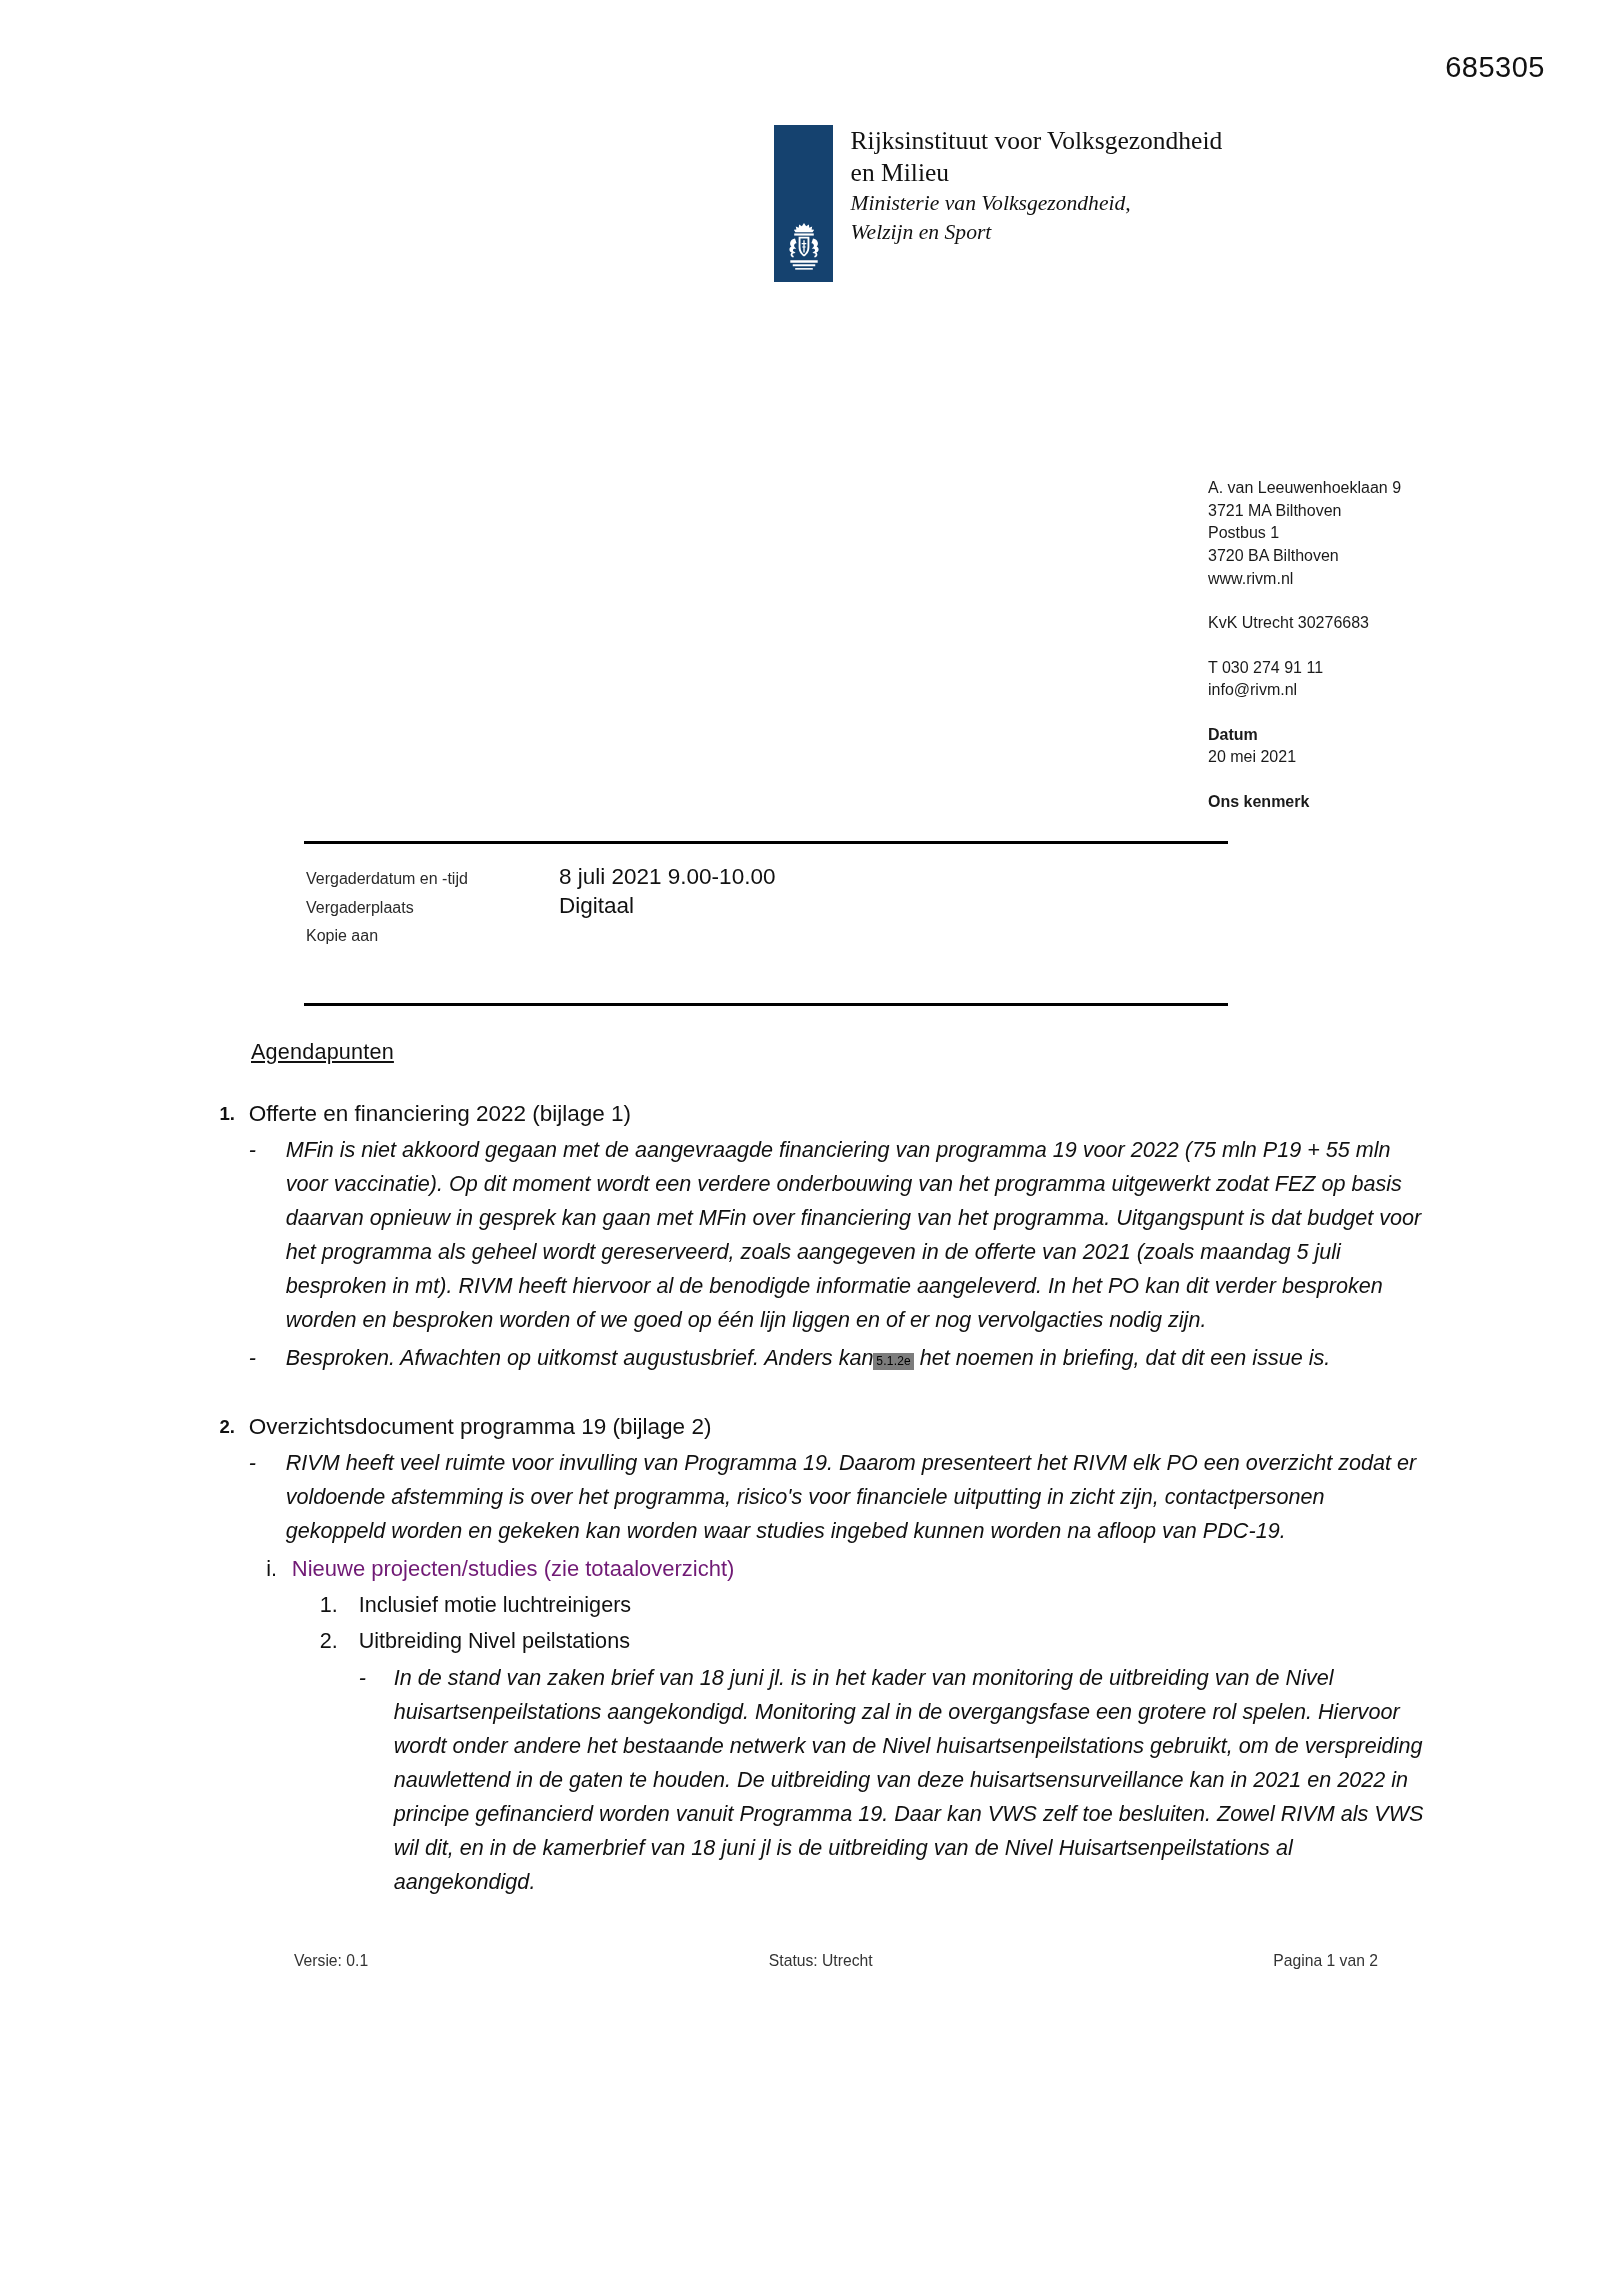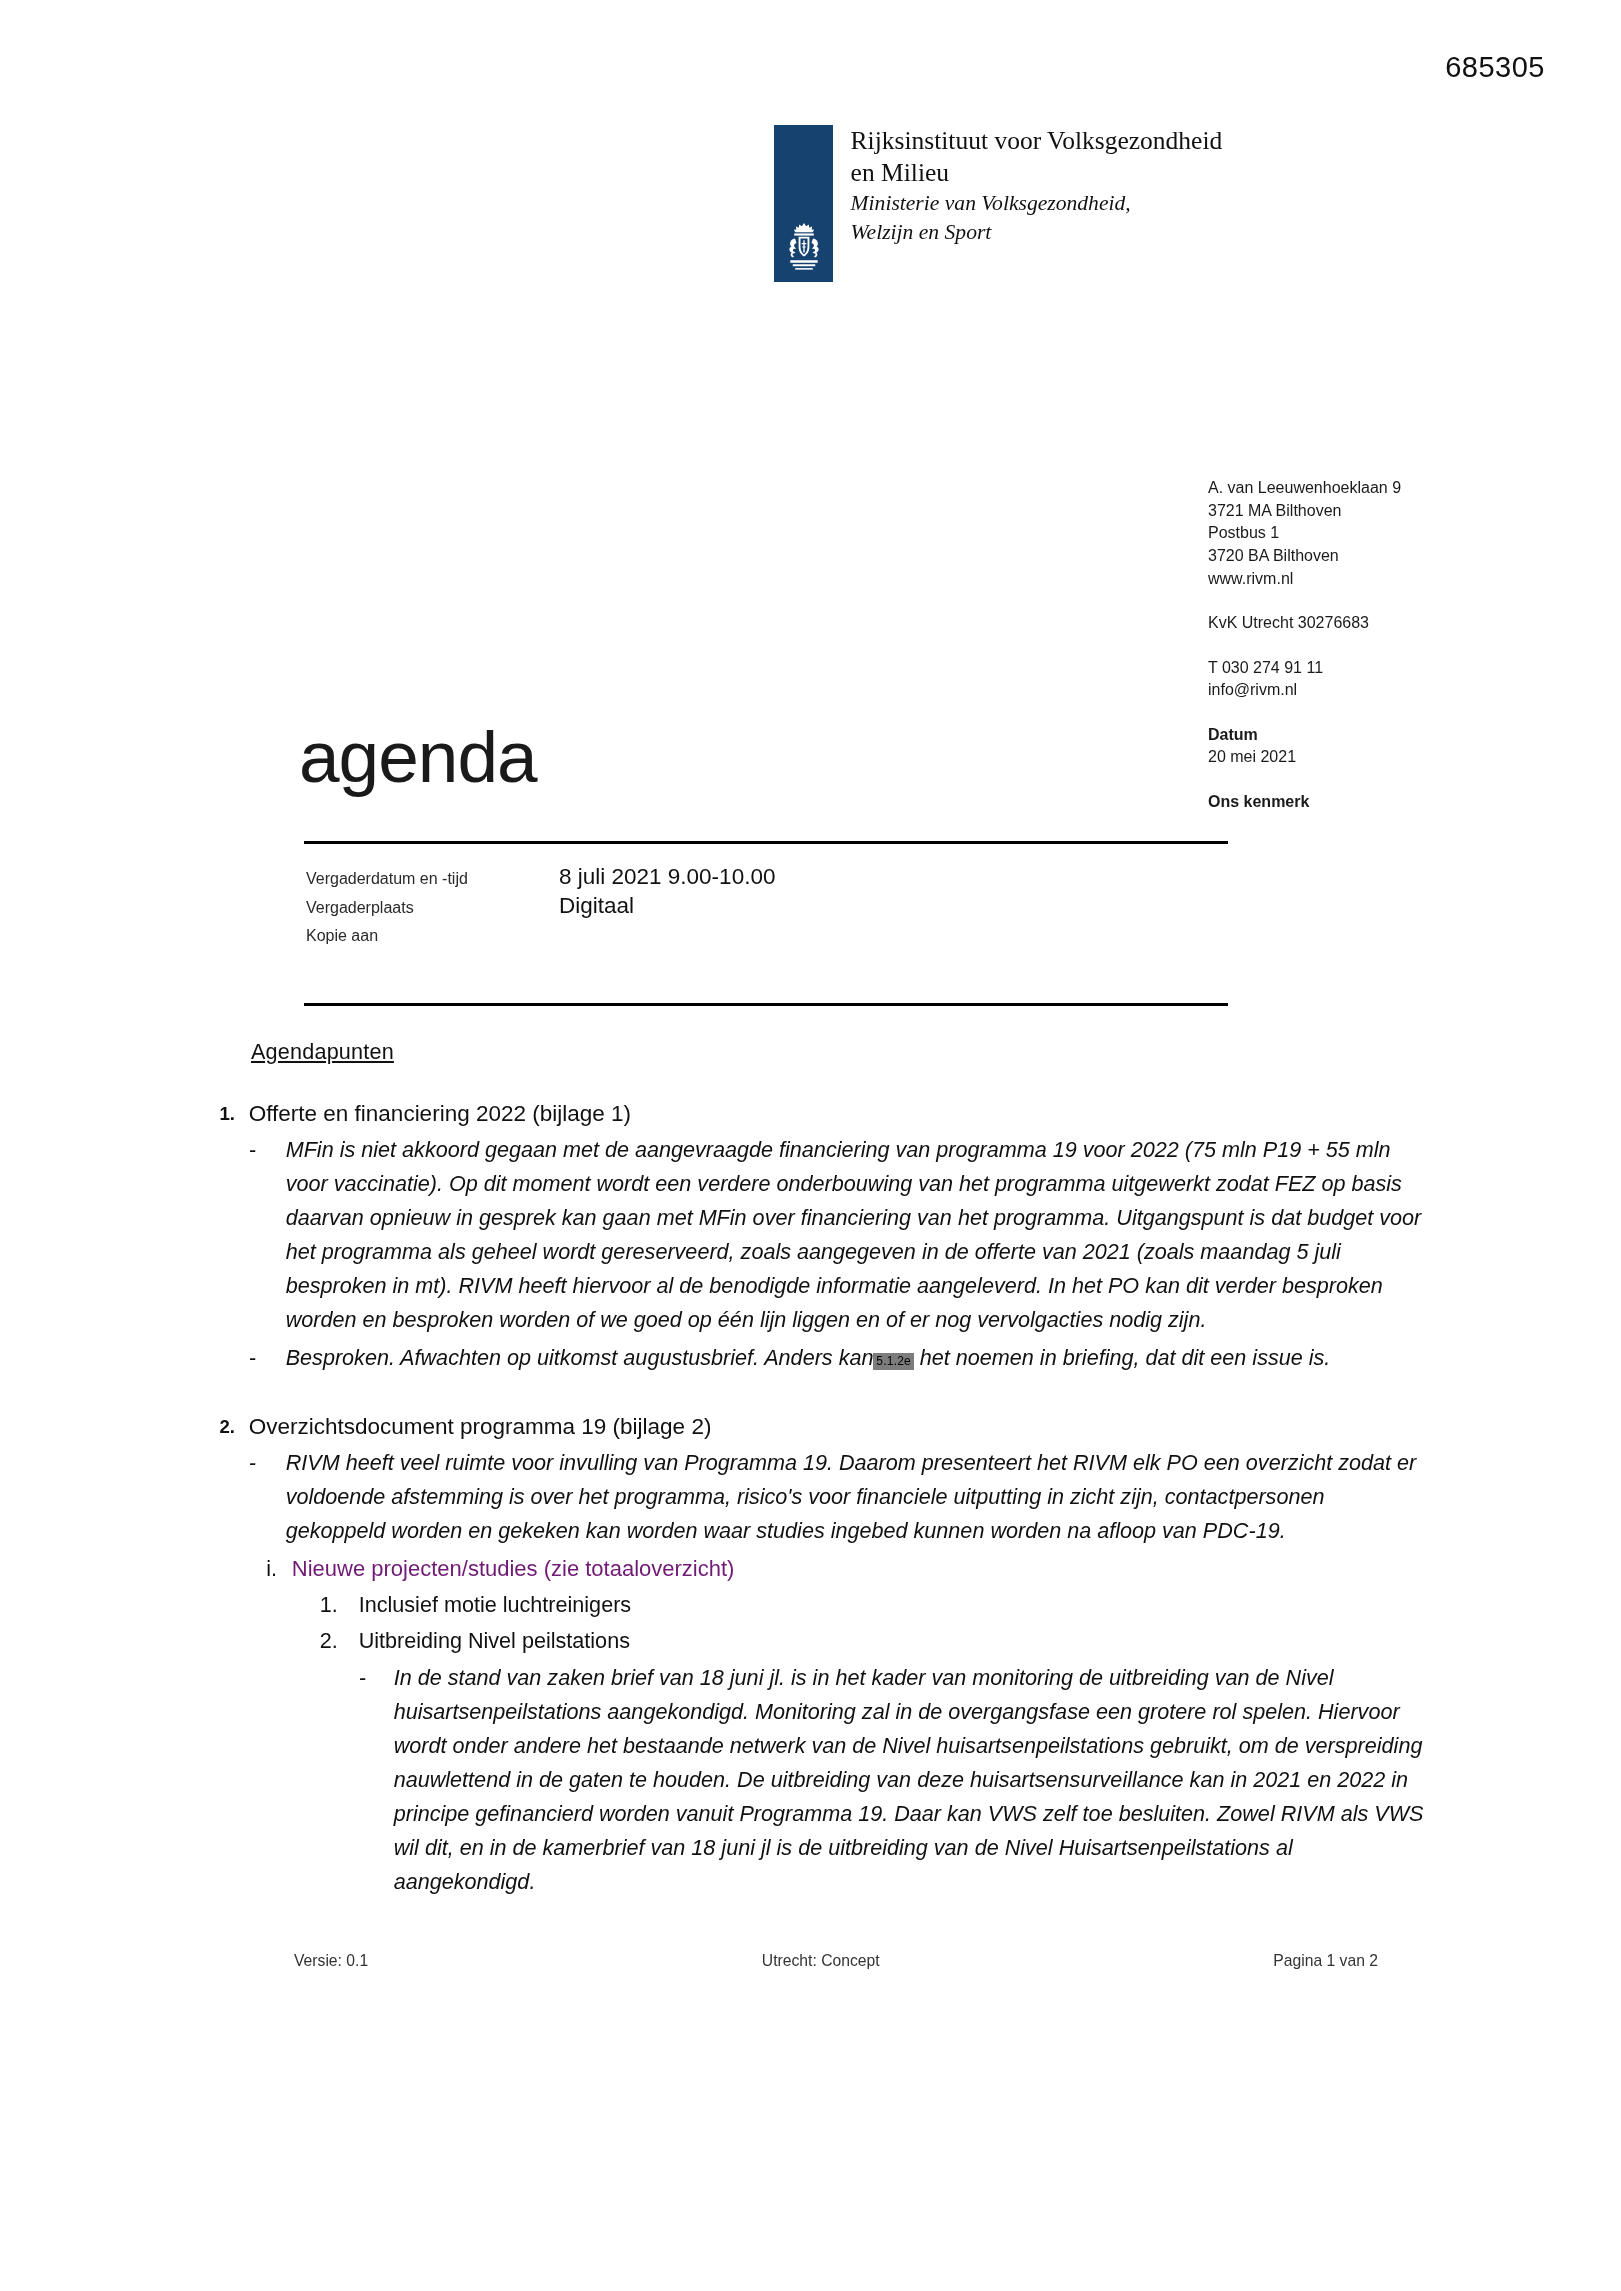--- a/index.html
+++ b/index.html
@@ -321,21 +321,20 @@
     <div class="grp">
       <div class="lbl">Datum</div>
       <div>20 mei 2021</div>
     </div>
     <div class="grp">
       <div class="lbl">Ons kenmerk</div>
       <div></div>
     </div>
   </div>
 
-  <div class="agenda-title">agenda</div>
 
   <div class="rule rule-top"></div>
   <div class="meet">
     <div class="meet-row">
       <div class="meet-lbl">Vergaderdatum en -tijd</div>
       <div class="meet-val">8 juli 2021 9.00-10.00</div>
     </div>
     <div class="meet-row">
       <div class="meet-lbl">Vergaderplaats</div>
       <div class="meet-val">Digitaal</div>
@@ -397,18 +396,18 @@
           <div class="dash">-</div>
           <div class="para">In de stand van zaken brief van 18 juni jl. is in het kader van monitoring de uitbreiding van de Nivel huisartsenpeilstations aangekondigd. Monitoring zal in de overgangsfase een grotere rol spelen. Hiervoor wordt onder andere het bestaande netwerk van de Nivel huisartsenpeilstations gebruikt, om de verspreiding nauwlettend in de gaten te houden. De uitbreiding van deze huisartsensurveillance kan in 2021 en 2022 in principe gefinancierd worden vanuit Programma 19. Daar kan VWS zelf toe besluiten. Zowel RIVM als VWS wil dit, en in de kamerbrief van 18 juni jl is de uitbreiding van de Nivel Huisartsenpeilstations al aangekondigd.</div>
         </div>
       </div>
     </div>
 
   </div>
 
   <div class="footer">
     <div>Versie: 0.1</div>
-    <div>Utrecht: Concept</div>
+    <div>Status: Utrecht</div>
     <div>Pagina 1 van 2</div>
   </div>
 
 </div>
 
 
 </body></html>

